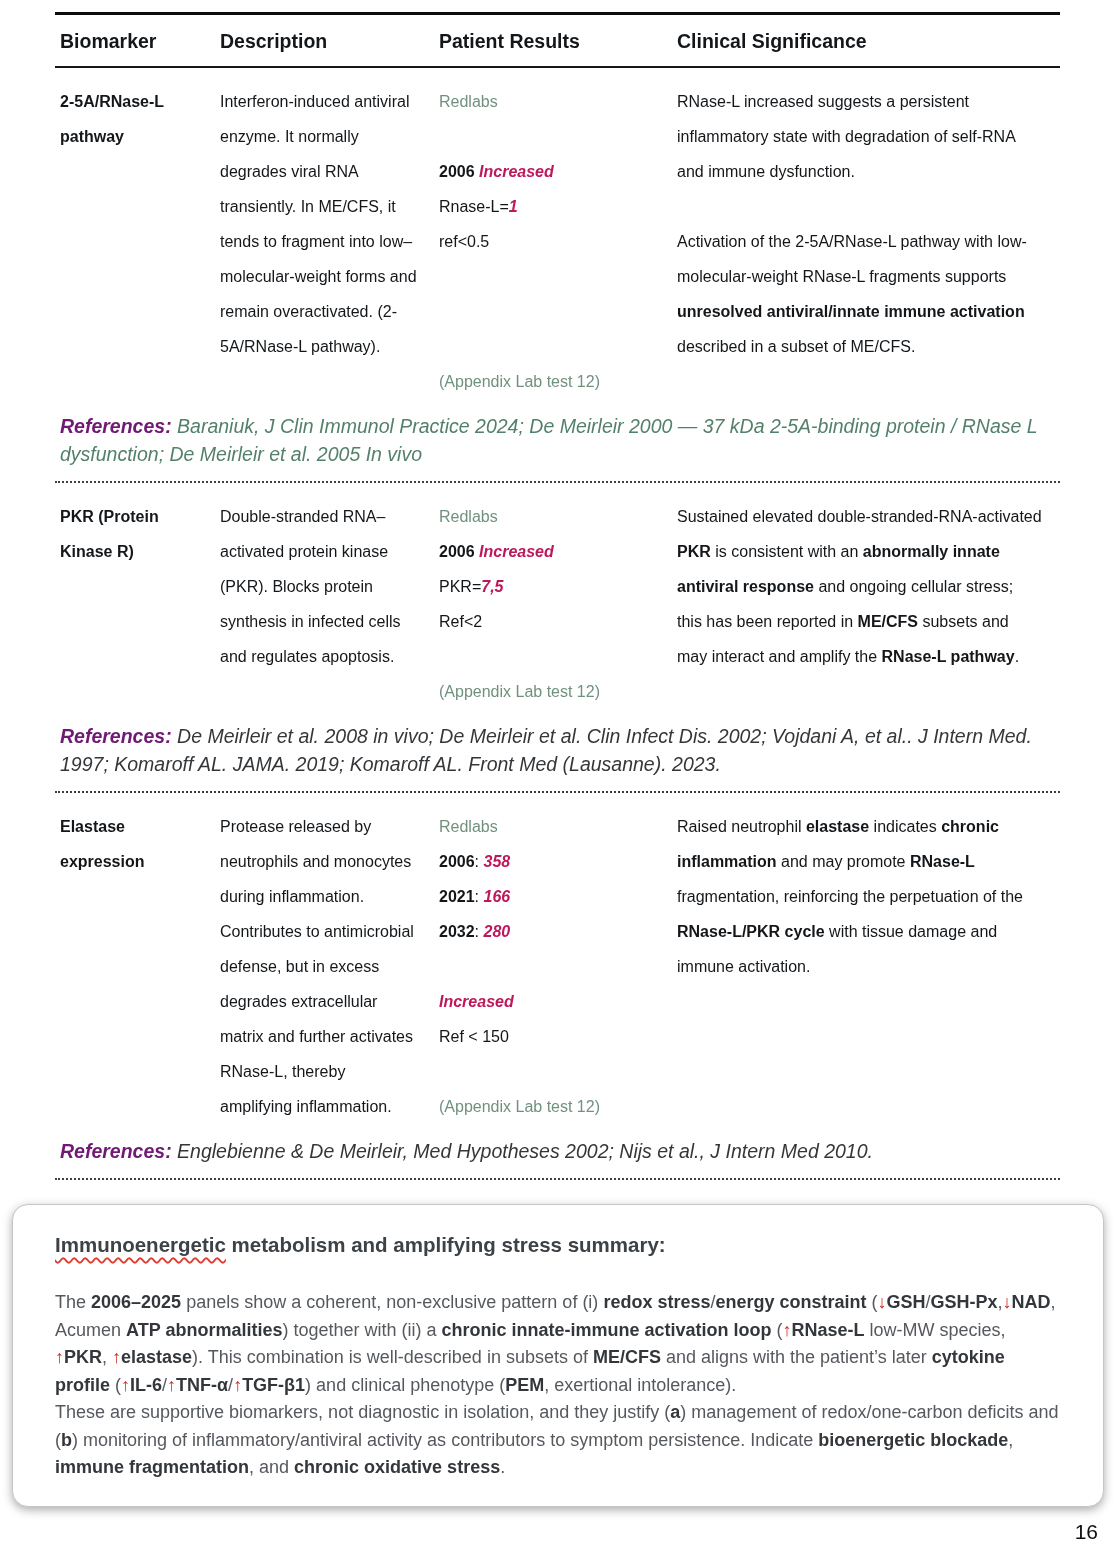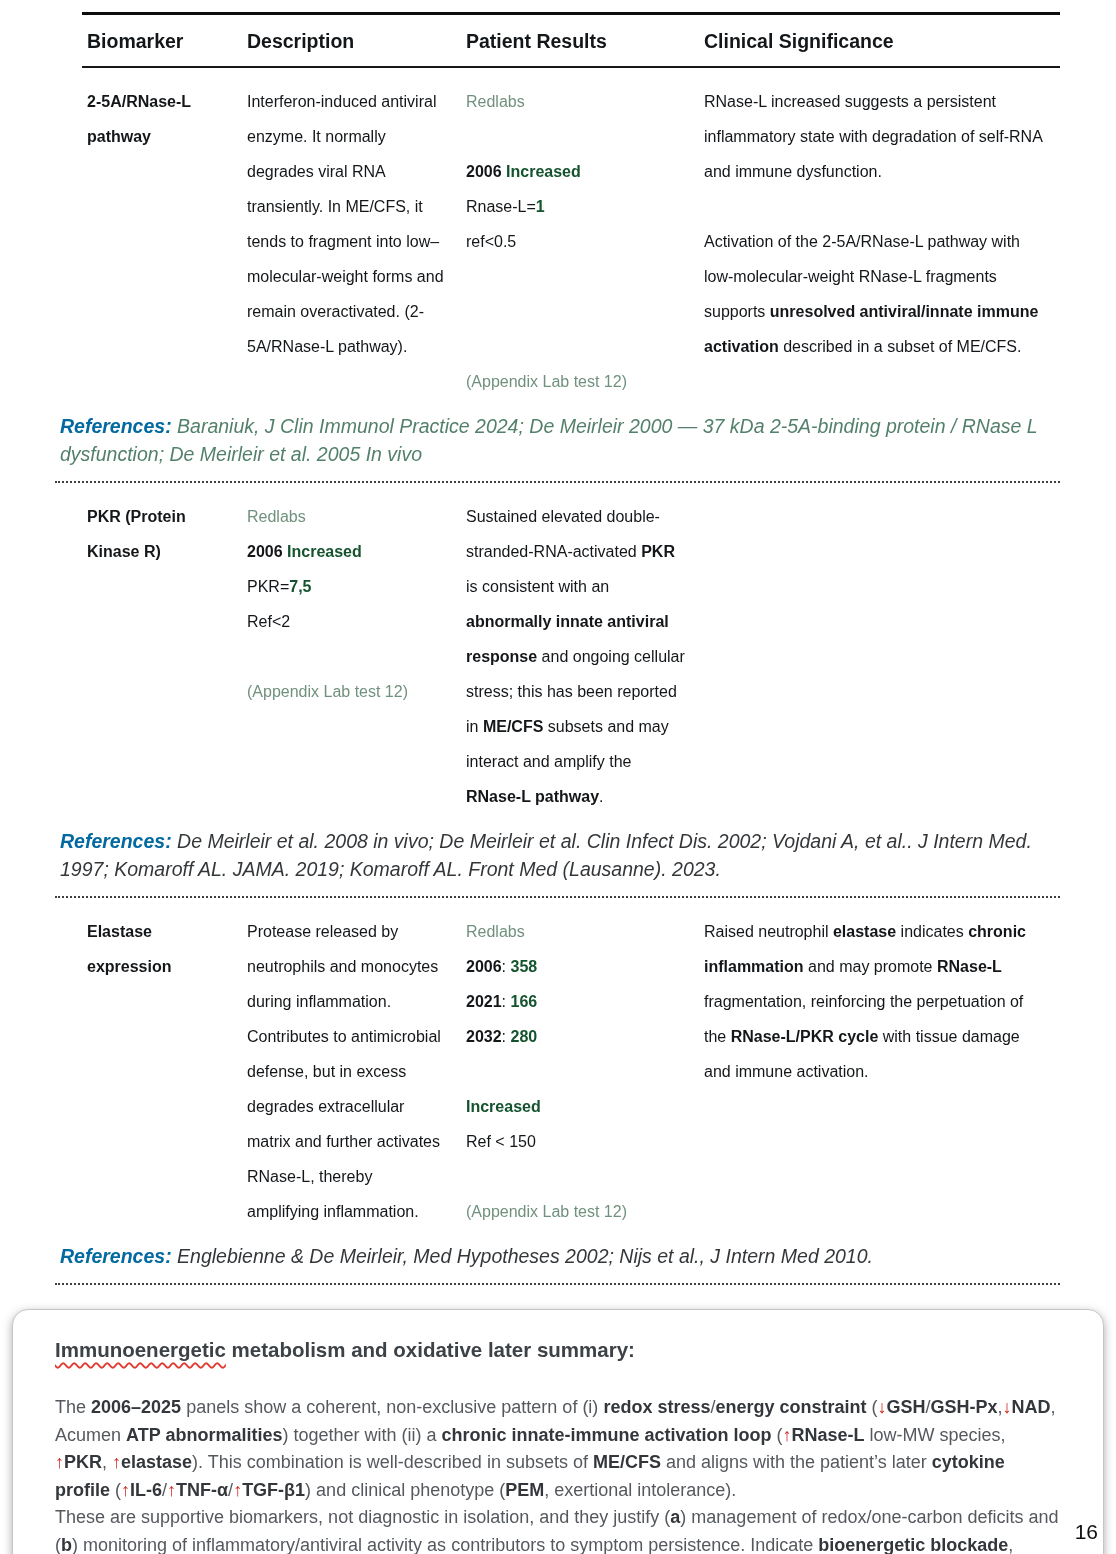--- a/index.html
+++ b/index.html
@@ -6,21 +6,21 @@
   html, body { background: #ffffff; }
   body {
     width: 1116px; height: 1554px;
     position: relative; overflow: hidden;
     font-family: "Liberation Sans", "DejaVu Sans", sans-serif;
     color: #14171a;
   }
   .page { position: relative; width: 1116px; height: 1554px; }
 
   .table-wrap { margin: 12px 56px 0 55px; }
-  .grid { display: grid; grid-template-columns: 160px 219px 238px 1fr; margin-left: 27px; }
+  .grid { display: grid; grid-template-columns: 160px 219px 238px 1fr; }
 
   .thead {
     border-top: 3px solid #0d0d0d;
     border-bottom: 2px solid #161616;
     padding: 15px 0 13px 5px;
     font-weight: bold; font-size: 19.5px;
   }
   .th { padding-right: 14px; }
 
   .trow { padding: 16px 0 10px 5px; font-size: 16px; line-height: 35px; }
@@ -30,26 +30,26 @@
   .rp { min-height: 27px; }
 
   .refs {
     padding: 3px 0 13px 5px;
     border-bottom: 2px dotted #3f3f3f;
     font-size: 19.5px; line-height: 28px;
   }
 
   .sg-b  { font-weight: bold; }
   .sg-i  { font-style: italic; }
-  .sg-red   { color: #14532d; font-weight: bold; }
+  .sg-red   { color: #be185d; font-weight: bold; font-style: italic; }
   .sg-ar    { color: #cf2820; font-weight: bold; }
   .sg-green { color: #70917e; }
   .sg-green2{ color: #53806a; }
   .sg-dark  { color: #34373a; }
-  .sg-blue  { color: #0369a1; }
+  .sg-blue  { color: #701a75; }
   .sg-squiggle {
     text-decoration-line: underline;
     text-decoration-style: wavy;
     text-decoration-color: #e03c31;
     text-decoration-thickness: 2px;
     text-underline-offset: 5px;
     text-align: center;
   }
 
   .summary-box {
@@ -101,20 +101,21 @@
           <div class="rp">&nbsp;</div>
           <div class="rp"><span>Activation of the 2-5A/RNase-L pathway with low-molecular-weight RNase-L fragments supports </span><span class="sg-b">unresolved antiviral/innate immune activation</span><span> described in a subset of ME/CFS.</span></div>
         </div>
     </section>
     <div class="refs">
         <div class="rp"><span class="sg-blue sg-b sg-i">References:</span><span> </span><span class="sg-green2 sg-i">Baraniuk, J Clin Immunol Practice 2024; De Meirleir 2000 — 37 kDa 2-5A-binding protein / RNase L dysfunction; De Meirleir et al. 2005 In vivo</span></div>
       </div>
 
     <section class="grid trow">
       <div class="cell cell-biomarker">PKR (Protein Kinase R)</div>
+      <div class="cell">Double-stranded RNA–activated protein kinase (PKR). Blocks protein synthesis in infected cells and regulates apoptosis.</div>
       <div class="cell">
           <div class="rp"><span class="sg-green">Redlabs</span></div>
           <div class="rp"><span class="sg-b">2006 </span><span class="sg-red">Increased</span></div>
           <div class="rp"><span>PKR=</span><span class="sg-red">7,5</span></div>
           <div class="rp"><span>Ref&lt;2</span></div>
           <div class="rp">&nbsp;</div>
           <div class="rp"><span class="sg-green">(Appendix Lab test 12)</span></div>
         </div>
       <div class="cell">
           <div class="rp"><span>Sustained elevated double-stranded-RNA-activated </span><span class="sg-b">PKR</span><span> is consistent with an </span><span class="sg-b">abnormally innate antiviral response</span><span> and ongoing cellular stress; this has been reported in </span><span class="sg-b">ME/CFS</span><span> subsets and may interact and amplify the </span><span class="sg-b">RNase-L pathway</span><span>.</span></div>
@@ -144,21 +145,21 @@
         </div>
     </section>
     <div class="refs">
         <div class="rp"><span class="sg-blue sg-b sg-i">References:</span><span> </span><span class="sg-dark sg-i">Englebienne &amp; De Meirleir, Med Hypotheses 2002; Nijs et al., J Intern Med 2010.</span></div>
       </div>
 
   </div>
 
   <div class="summary-box">
     <div class="summary-title">
-        <div class="rp"><span class="sg-b sg-squiggle">Immunoenergetic</span><span class="sg-b"> metabolism and oxidative later summary:</span></div>
+        <div class="rp"><span class="sg-b sg-squiggle">Immunoenergetic</span><span class="sg-b"> metabolism and amplifying stress summary:</span></div>
       </div>
     <div class="summary-body">
         <div class="rp"><span>The </span><span class="sg-b">2006–2025</span><span> panels show a coherent, non-exclusive pattern of (i) </span><span class="sg-b">redox stress</span><span>/</span><span class="sg-b">energy constraint</span><span> (</span><span class="sg-ar">↓</span><span class="sg-b">GSH</span><span>/</span><span class="sg-b">GSH-Px</span><span>,</span><span class="sg-ar">↓</span><span class="sg-b">NAD</span><span>, Acumen </span><span class="sg-b">ATP abnormalities</span><span>) together with (ii) a </span><span class="sg-b">chronic innate-immune activation loop</span><span> (</span><span class="sg-ar">↑</span><span class="sg-b">RNase-L</span><span> low-MW species, </span><span class="sg-ar">↑</span><span class="sg-b">PKR</span><span>, </span><span class="sg-ar">↑</span><span class="sg-b">elastase</span><span>). This combination is well-described in subsets of </span><span class="sg-b">ME/CFS</span><span> and aligns with the patient’s later </span><span class="sg-b">cytokine profile</span><span> (</span><span class="sg-ar">↑</span><span class="sg-b">IL-6</span><span>/</span><span class="sg-ar">↑</span><span class="sg-b">TNF-α</span><span>/</span><span class="sg-ar">↑</span><span class="sg-b">TGF-β1</span><span>) and clinical phenotype (</span><span class="sg-b">PEM</span><span>, exertional intolerance).</span></div>
         <div class="rp"><span>These are supportive biomarkers, not diagnostic in isolation, and they justify (</span><span class="sg-b">a</span><span>) management of redox/one-carbon deficits and (</span><span class="sg-b">b</span><span>) monitoring of inflammatory/antiviral activity as contributors to symptom persistence. Indicate </span><span class="sg-b">bioenergetic blockade</span><span>, </span><span class="sg-b">immune fragmentation</span><span>, and </span><span class="sg-b">chronic oxidative stress</span><span>.</span></div>
       </div>
   </div>
 
   <div class="page-number">16</div>
 
 </div>

